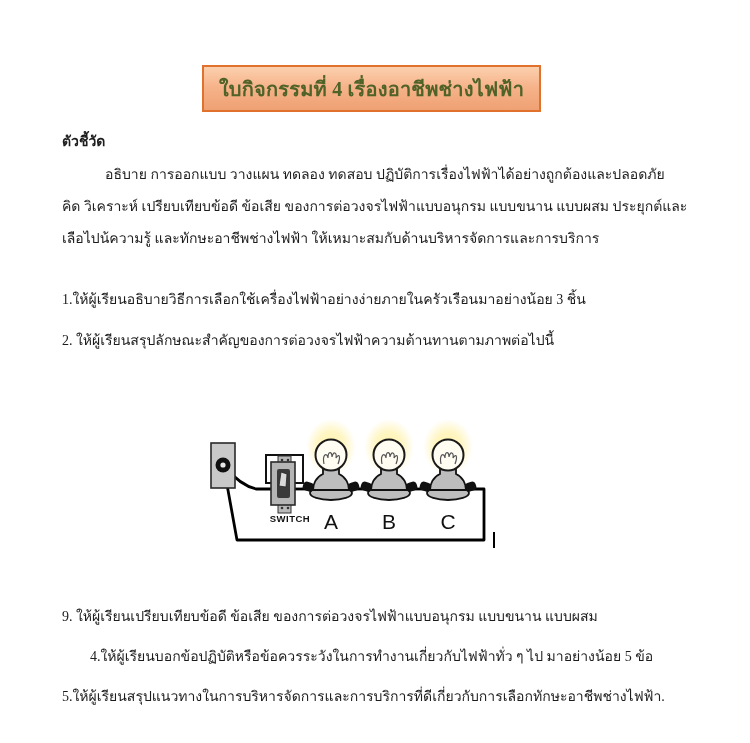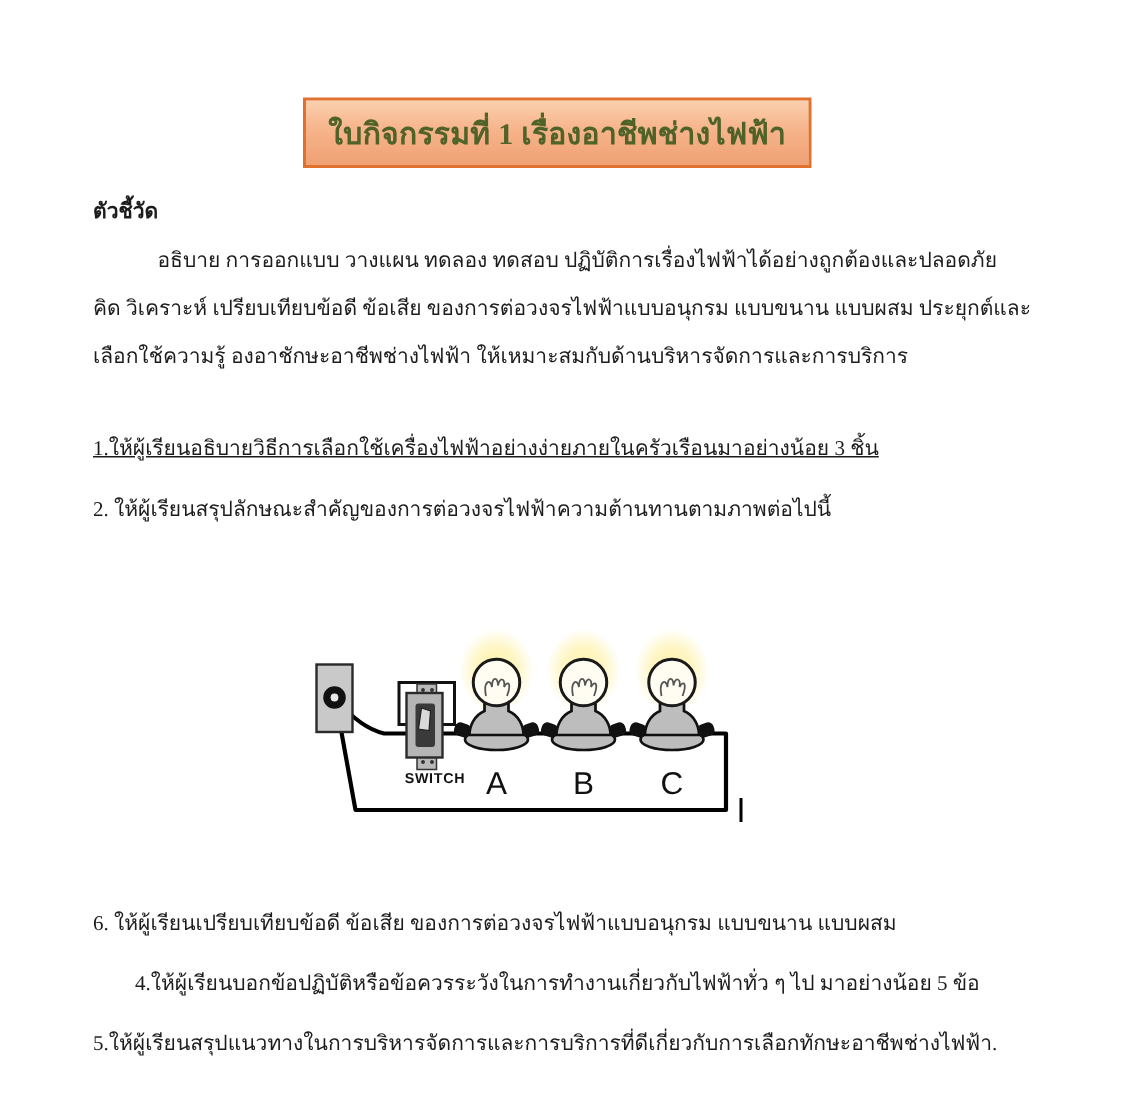--- a/index.html
+++ b/index.html
@@ -31,29 +31,29 @@
   svg text.bulb-label{
     font-family:"Liberation Sans",sans-serif; font-size:21px; fill:#111;
   }
 </style>
 </head>
 <body>
 
 <div class="page">
 
   <div class="header-box">
-    <span class="header-title">ใบกิจกรรมที่ 1 เรื่องอาชีพช่างไฟฟ้า</span>
+    <span class="header-title">ใบกิจกรรมที่ 4 เรื่องอาชีพช่างไฟฟ้า</span>
   </div>
 
   <div class="tline bold" style="top:131px;">ตัวชี้วัด</div>
   <div class="tline indent" style="top:164px;">อธิบาย  การออกแบบ วางแผน  ทดลอง ทดสอบ ปฏิบัติการเรื่องไฟฟ้าได้อย่างถูกต้องและปลอดภัย</div>
   <div class="tline" style="top:196px;">คิด วิเคราะห์ เปรียบเทียบข้อดี ข้อเสีย ของการต่อวงจรไฟฟ้าแบบอนุกรม แบบขนาน แบบผสม ประยุกต์และ</div>
-  <div class="tline" style="top:228px;">เลือกใช้ความรู้ องอาชักษะอาชีพช่างไฟฟ้า ให้เหมาะสมกับด้านบริหารจัดการและการบริการ</div>
+  <div class="tline" style="top:228px;">เลือไปน้ความรู้ และทักษะอาชีพช่างไฟฟ้า ให้เหมาะสมกับด้านบริหารจัดการและการบริการ</div>
 
-  <div class="tline" style="top:289px;text-decoration:underline;">1.ให้ผู้เรียนอธิบายวิธีการเลือกใช้เครื่องไฟฟ้าอย่างง่ายภายในครัวเรือนมาอย่างน้อย 3 ชิ้น</div>
+  <div class="tline" style="top:289px;">1.ให้ผู้เรียนอธิบายวิธีการเลือกใช้เครื่องไฟฟ้าอย่างง่ายภายในครัวเรือนมาอย่างน้อย 3 ชิ้น</div>
   <div class="tline" style="top:330px;">2. ให้ผู้เรียนสรุปลักษณะสำคัญของการต่อวงจรไฟฟ้าความต้านทานตามภาพต่อไปนี้</div>
 
   <div class="figure-wrap">
     <svg width="302" height="160" viewBox="0 0 302 160">
       <defs>
         <radialGradient id="glowGrad" cx="50%" cy="50%" r="50%">
           <stop offset="0%" stop-color="#fff1a3" stop-opacity="1"></stop>
           <stop offset="55%" stop-color="#fff4ba" stop-opacity="0.85"></stop>
           <stop offset="100%" stop-color="#fff4ba" stop-opacity="0"></stop>
         </radialGradient>
@@ -121,17 +121,17 @@
       </g>
 
       <text class="bulb-label" x="132" y="121" text-anchor="middle">A</text>
       <text class="bulb-label" x="190" y="121" text-anchor="middle">B</text>
       <text class="bulb-label" x="249" y="121" text-anchor="middle">C</text>
 
       <rect x="294" y="124" width="2" height="16" fill="#000"></rect>
     </svg>
   </div>
 
-  <div class="tline" style="top:606px;">6. ให้ผู้เรียนเปรียบเทียบข้อดี ข้อเสีย ของการต่อวงจรไฟฟ้าแบบอนุกรม แบบขนาน แบบผสม</div>
+  <div class="tline" style="top:606px;">9. ให้ผู้เรียนเปรียบเทียบข้อดี ข้อเสีย ของการต่อวงจรไฟฟ้าแบบอนุกรม แบบขนาน แบบผสม</div>
   <div class="tline" style="top:646px;margin-left:28px;">4.ให้ผู้เรียนบอกข้อปฏิบัติหรือข้อควรระวังในการทำงานเกี่ยวกับไฟฟ้าทั่ว ๆ ไป มาอย่างน้อย 5 ข้อ</div>
   <div class="tline" style="top:686px;">5.ให้ผู้เรียนสรุปแนวทางในการบริหารจัดการและการบริการที่ดีเกี่ยวกับการเลือกทักษะอาชีพช่างไฟฟ้า.</div>
 
 </div>
 
 </body></html>

